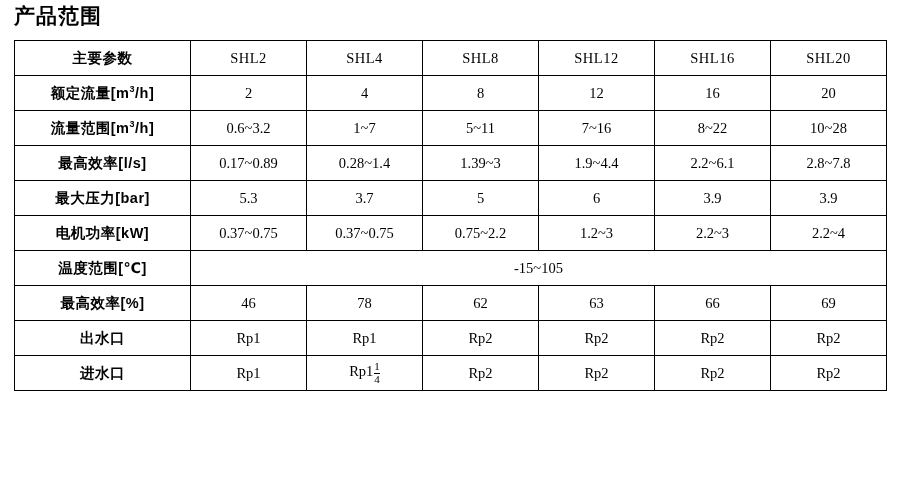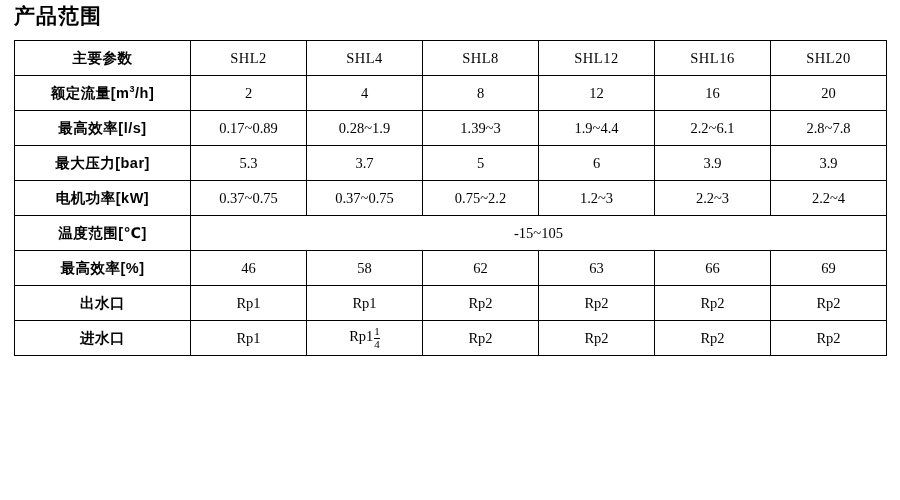--- a/index.html
+++ b/index.html
@@ -119,25 +119,34 @@
         <td class="param"><span>额定流量[m</span><sup>3</sup><span>/h]</span></td>
         <td class="val">2</td>
         <td class="val">4</td>
         <td class="val">8</td>
         <td class="val">12</td>
         <td class="val">16</td>
         <td class="val">20</td>
       </tr>
 
 
+      <tr>
+        <td class="param"><span>流量范围[m</span><sup>3</sup><span>/h]</span></td>
+        <td class="val">0.6~3.2</td>
+        <td class="val">1~7</td>
+        <td class="val">5~11</td>
+        <td class="val">7~16</td>
+        <td class="val">8~22</td>
+        <td class="val">10~28</td>
+      </tr>
 
       <tr>
         <td class="param">最高效率[l/s]</td>
         <td class="val">0.17~0.89</td>
-        <td class="val">0.28~1.9</td>
+        <td class="val">0.28~1.4</td>
         <td class="val">1.39~3</td>
         <td class="val">1.9~4.4</td>
         <td class="val">2.2~6.1</td>
         <td class="val">2.8~7.8</td>
       </tr>
 
       <tr>
         <td class="param">最大压力[bar]</td>
         <td class="val">5.3</td>
         <td class="val">3.7</td>
@@ -158,21 +167,21 @@
       </tr>
 
       <tr>
         <td class="param">温度范围[℃]</td>
         <td class="span-all" colspan="6">-15~105</td>
       </tr>
 
       <tr>
         <td class="param">最高效率[%]</td>
         <td class="val">46</td>
-        <td class="val">58</td>
+        <td class="val">78</td>
         <td class="val">62</td>
         <td class="val">63</td>
         <td class="val">66</td>
         <td class="val">69</td>
       </tr>
 
 
       <tr>
         <td class="param">出水口</td>
         <td class="val">Rp1</td>

